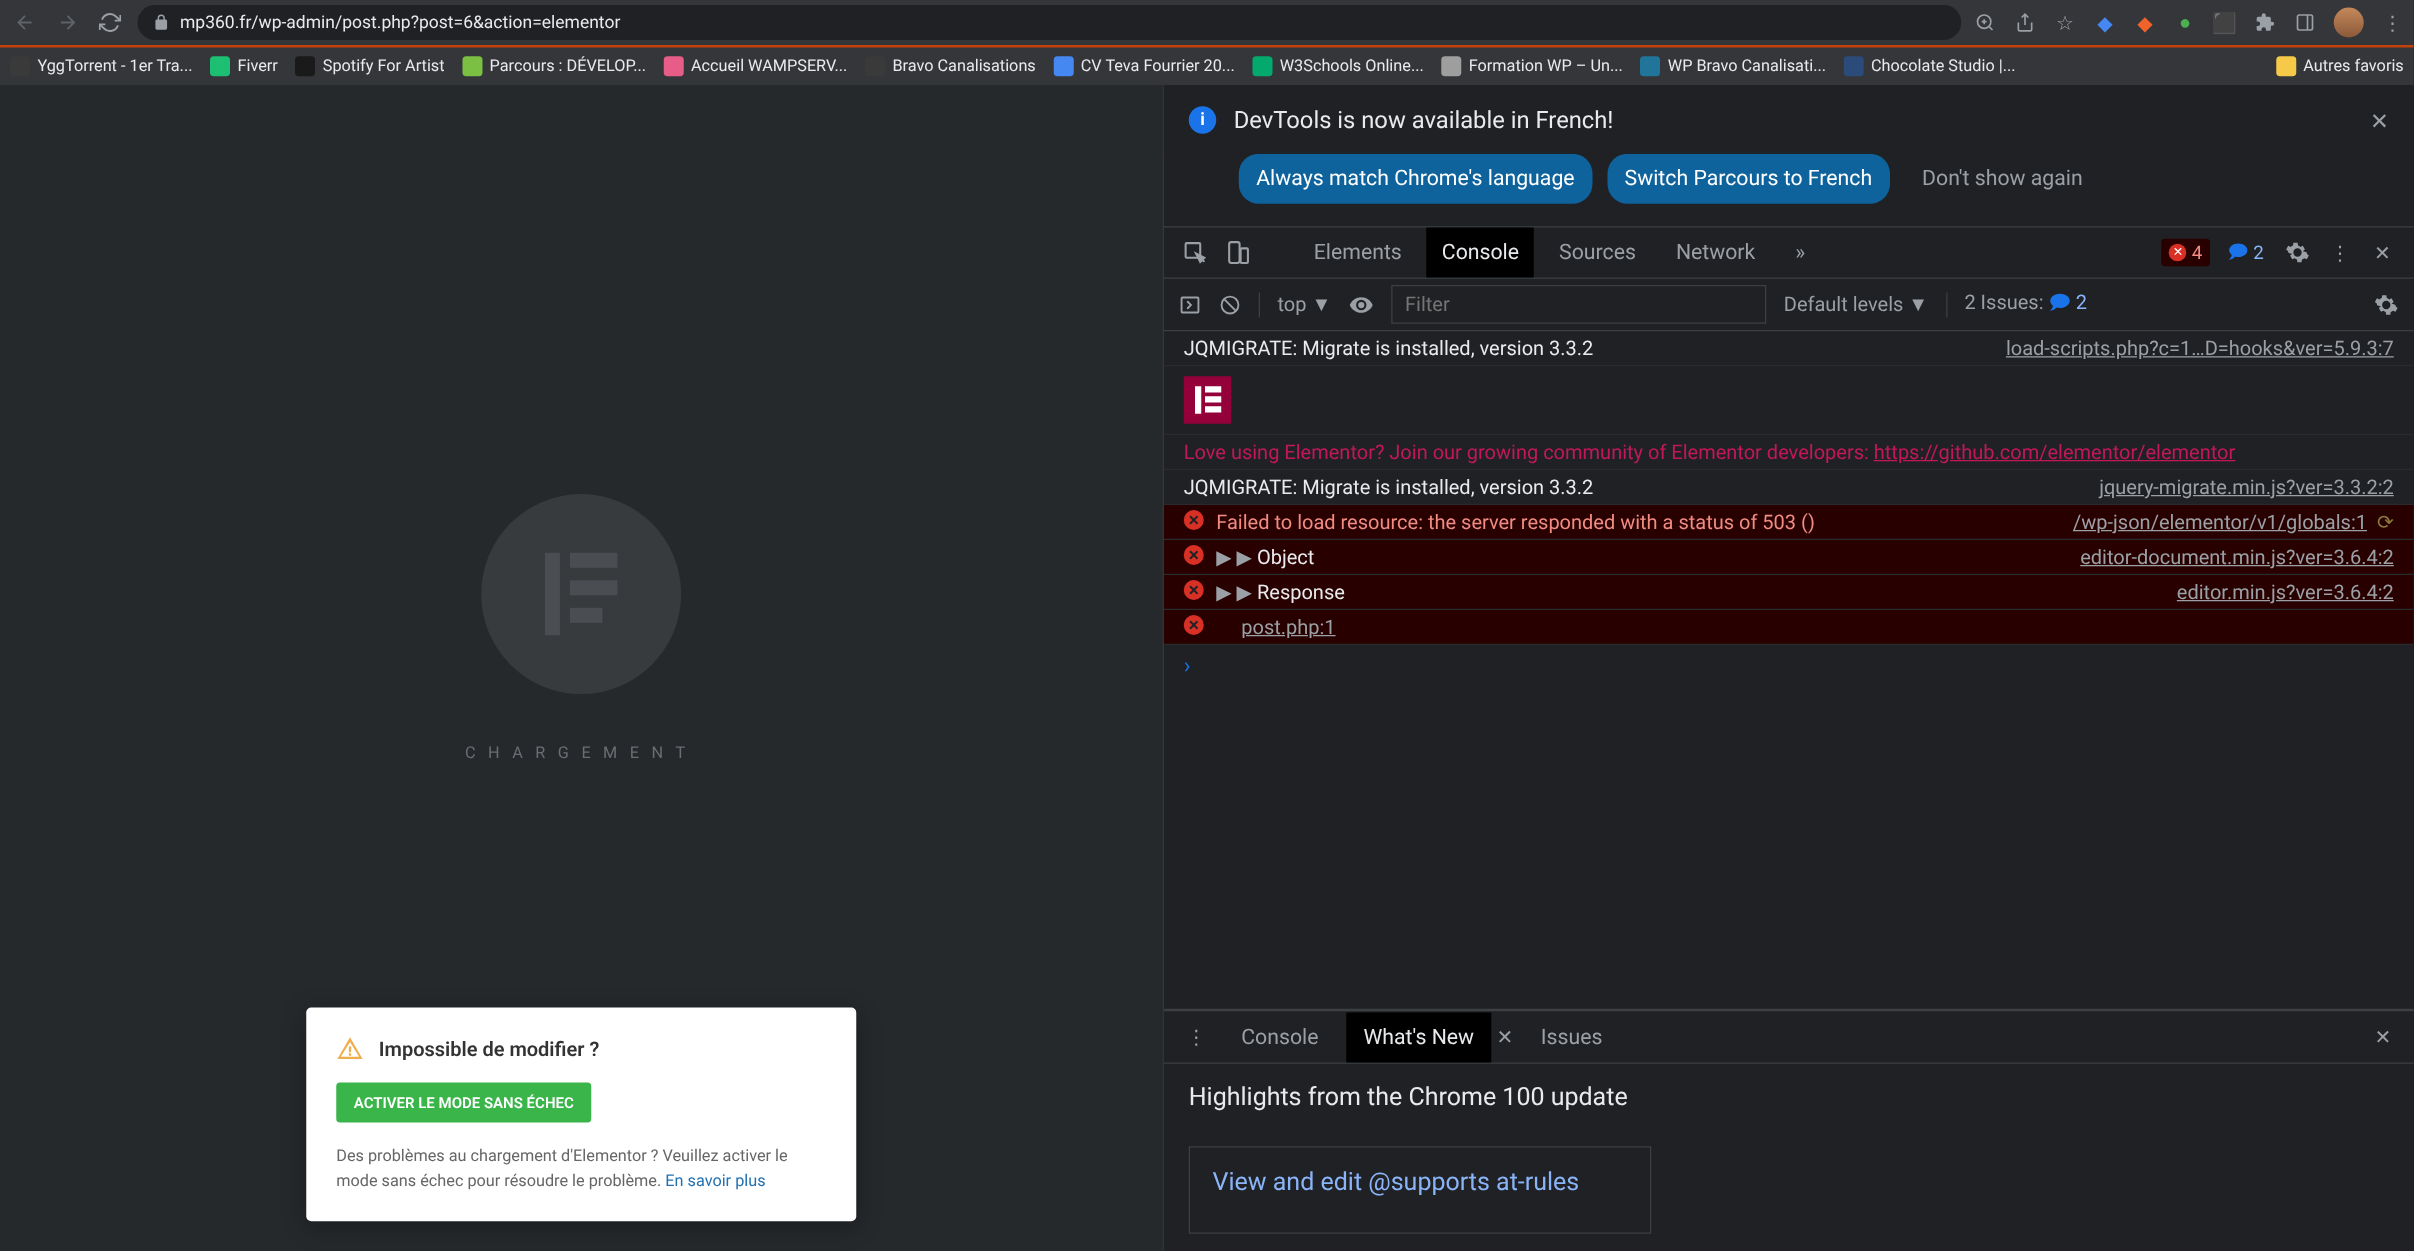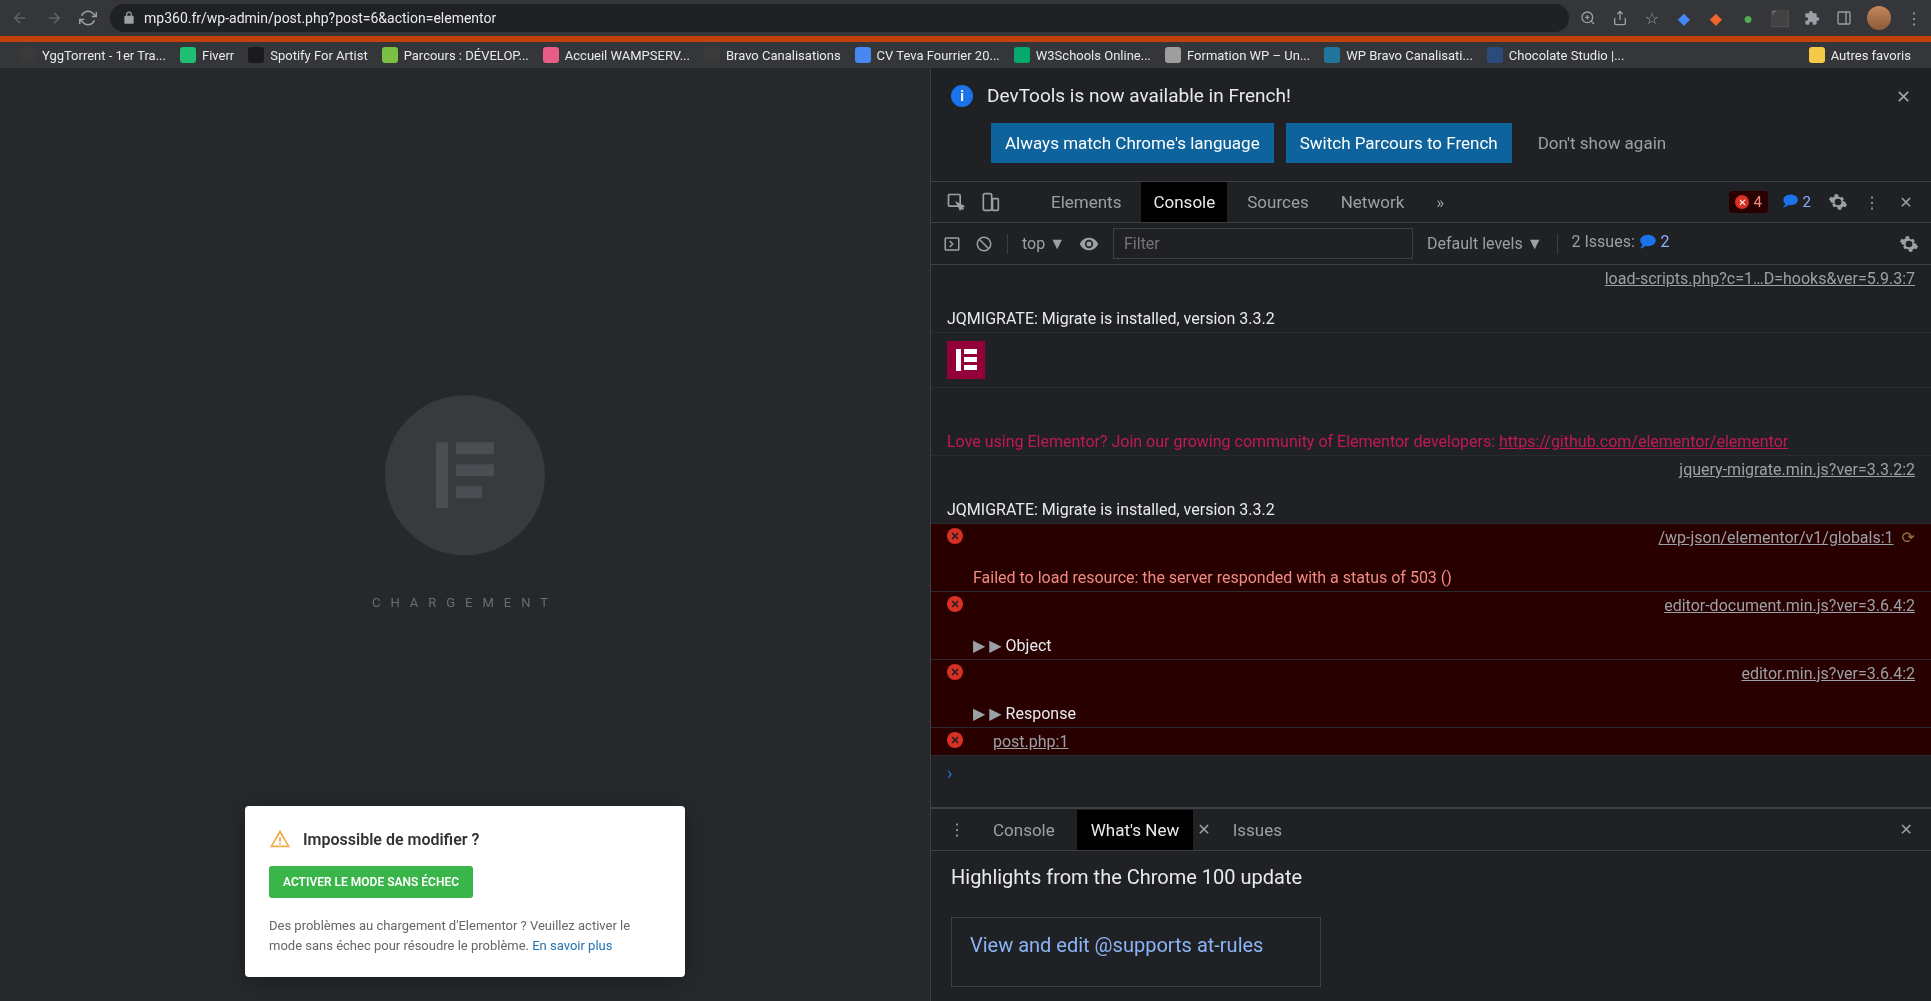--- a/index.html
+++ b/index.html
@@ -9,21 +9,21 @@
 .browser-toolbar { background: #35363a; height: 36px; display: flex; align-items: center; padding: 0 8px; gap: 10px; }
 .nav-btn { width: 24px; height: 24px; display: flex; align-items: center; justify-content: center; color: #9aa0a6; cursor: pointer; }
 .nav-btn.disabled { color: #5f6368; }
 .url-bar { flex: 1; background: #202124; border-radius: 14px; height: 28px; display: flex; align-items: center; padding: 0 12px; gap: 8px; color: #e8eaed; font-size: 14px; }
 .url-lock { color: #9aa0a6; }
 .toolbar-icons { display: flex; gap: 14px; align-items: center; color: #9aa0a6; }
 .toolbar-icon { width: 18px; height: 18px; display:flex; align-items:center; justify-content:center; }
 .avatar { width: 24px; height: 24px; border-radius: 50%; background: linear-gradient(#c5885a,#8b5a3a); }
 
 
-.bookmarks-bar { background: #35363a; height: 32px; display: flex; align-items: center; padding: 0 20px; gap: 14px; font-size: 13px; border-top: 6px solid #c2410c; }
+.bookmarks-bar { background: #35363a; height: 32px; display: flex; align-items: center; padding: 0 8px; gap: 14px; font-size: 13px; border-top: 2px solid #c2410c; }
 .bookmark { display: flex; align-items: center; gap: 6px; color: #e8eaed; cursor: pointer; white-space: nowrap; }
 .bookmark-favicon { width: 16px; height: 16px; border-radius: 3px; flex-shrink: 0; }
 .bookmarks-spacer { flex: 1; }
 
 
 .content { display: flex; height: calc(100% - 68px); }
 .page-side { width: 930px; background: #26292c; position: relative; }
 
 
 .elementor-loader { position: absolute; top: 50%; left: 50%; transform: translate(-50%, -65%); text-align: center; }
@@ -45,21 +45,21 @@
 .modal-link { color: #2271b1; cursor: pointer; }
 
 
 .devtools { flex: 1; background: #202124; display: flex; flex-direction: column; border-left: 1px solid #3c4043; }
 
 .dt-banner { background: #202124; padding: 16px 20px; display: flex; align-items: center; gap: 14px; position: relative; }
 .dt-banner-icon { width: 22px; height: 22px; background: #1a73e8; border-radius: 50%; color: #fff; display: flex; align-items: center; justify-content: center; font-size: 14px; font-weight: 700; }
 .dt-banner-text { font-size: 19px; color: #e8eaed; }
 .dt-banner-close { position: absolute; right: 20px; top: 18px; color: #9aa0a6; cursor: pointer; font-size: 18px; }
 .dt-banner-buttons { padding: 0 20px 18px 60px; display: flex; gap: 12px; align-items: center; }
-.dt-btn { border: none; padding: 10px 14px; border-radius: 0; font-size: 17px; cursor: pointer; }
+.dt-btn { border: none; padding: 10px 14px; border-radius: 16px; font-size: 17px; cursor: pointer; }
 .dt-btn.primary { background: #0e639c; color: #fff; }
 .dt-btn.link { background: transparent; color: #9aa0a6; }
 
 .dt-tabs { display: flex; align-items: center; height: 42px; border-top: 1px solid #3c4043; border-bottom: 1px solid #3c4043; padding: 0 12px; gap: 8px; }
 .dt-tab-icon { width: 26px; height: 26px; display: flex; align-items: center; justify-content: center; color: #9aa0a6; cursor: pointer; }
 .dt-tab { padding: 10px 12px; color: #9aa0a6; font-size: 17px; cursor: pointer; }
 .dt-tab.active { color: #e8eaed; background: #000; }
 .dt-tabs-spacer { flex: 1; }
 .dt-badge { display: flex; align-items: center; gap: 4px; padding: 2px 6px; border-radius: 3px; font-size: 15px; }
 .dt-err-badge { background: #290000; color: #f28b82; }
@@ -67,21 +67,21 @@
 .dt-info-badge { color: #8ab4f8; }
 .dt-info-icon { color: #1a73e8; }
 
 .dt-console-toolbar { display: flex; align-items: center; height: 42px; border-bottom: 1px solid #3c4043; padding: 0 12px; gap: 14px; font-size: 16px; }
 .dt-ct-btn { color: #9aa0a6; cursor: pointer; }
 .dt-filter-input { flex: 0 0 300px; background: #202124; border: 1px solid #3c4043; color: #9aa0a6; padding: 5px 10px; font-size: 16px; }
 .dt-ct-text { color: #9aa0a6; }
 
 .dt-console-body { flex: 1; overflow-y: auto; font-family: Menlo, Consolas, monospace; font-size: 16px; }
 .log-row { padding: 4px 16px; border-bottom: 1px solid #2a2b2e; display: flex; }
-.log-msg { flex: 1; white-space: pre-wrap; margin-top: 40px; }
+.log-msg { flex: 1; white-space: pre-wrap; }
 .log-src { color: #9aa0a6; text-decoration: underline; cursor: pointer; white-space: nowrap; margin-left: 20px; }
 .log-row.info .log-msg { color: #e8eaed; }
 .log-row.elementor { padding: 8px 16px; }
 .elementor-badge { width: 38px; height: 38px; background: #93003a; display: flex; align-items: center; justify-content: center; }
 .elementor-mini { display: flex; gap: 3px; }
 .elementor-mini-v { width: 5px; height: 22px; background: #fff; }
 .elementor-mini-hs { display: flex; flex-direction: column; gap: 3px; }
 .elementor-mini-h { width: 13px; height: 5px; background: #fff; }
 .log-row.elementor-msg .log-msg { color: #c2185b; }
 .log-row.elementor-msg .e-link { color: #c2185b; text-decoration: underline; }

